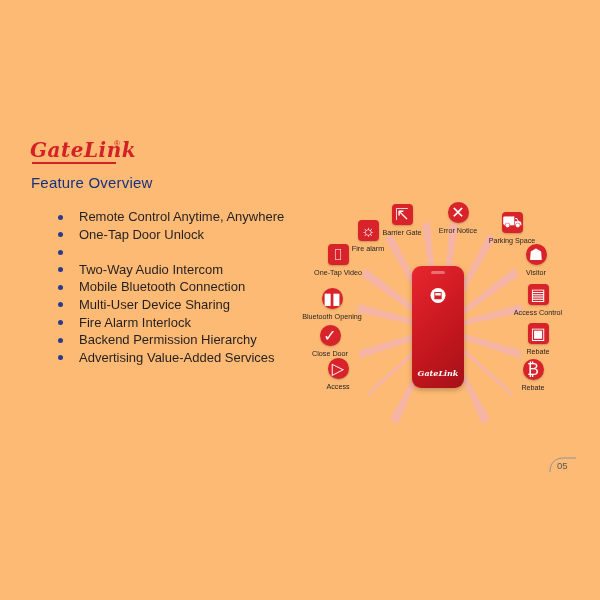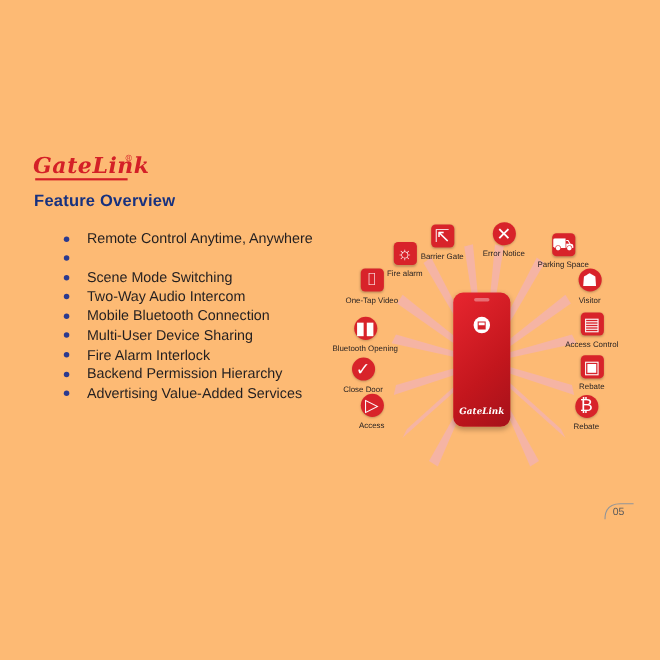--- a/index.html
+++ b/index.html
@@ -57,21 +57,21 @@
     height: 1.5px;
     background: #d42027;
   }
 
   
   .title {
     position: absolute;
     left: 31px;
     top: 174px;
     font-size: 15px;
-    font-weight: bold;
+    font-weight: normal;
     color: #17317f;
     letter-spacing: 0.2px;
   }
 
   
   .feature-list {
     position: absolute;
     left: 58px;
     top: 208px;
     width: 250px;
@@ -222,24 +222,24 @@
 
   <div class="title">Feature Overview</div>
 
   <div class="feature-list">
     <div class="feature-item">
       <span class="feature-bullet"></span>
       <span>Remote Control Anytime, Anywhere</span>
     </div>
     <div class="feature-item">
       <span class="feature-bullet"></span>
-    </div>
-    <div class="feature-item">
-      <span class="feature-bullet"></span>
-      <span>Scene Mode Switching</span>
+      <span>One-Tap Door Unlock</span>
+    </div>
+    <div class="feature-item">
+      <span class="feature-bullet"></span>
     </div>
     <div class="feature-item">
       <span class="feature-bullet"></span>
       <span>Two-Way Audio Intercom</span>
     </div>
     <div class="feature-item">
       <span class="feature-bullet"></span>
       <span>Mobile Bluetooth Connection</span>
     </div>
     <div class="feature-item">

